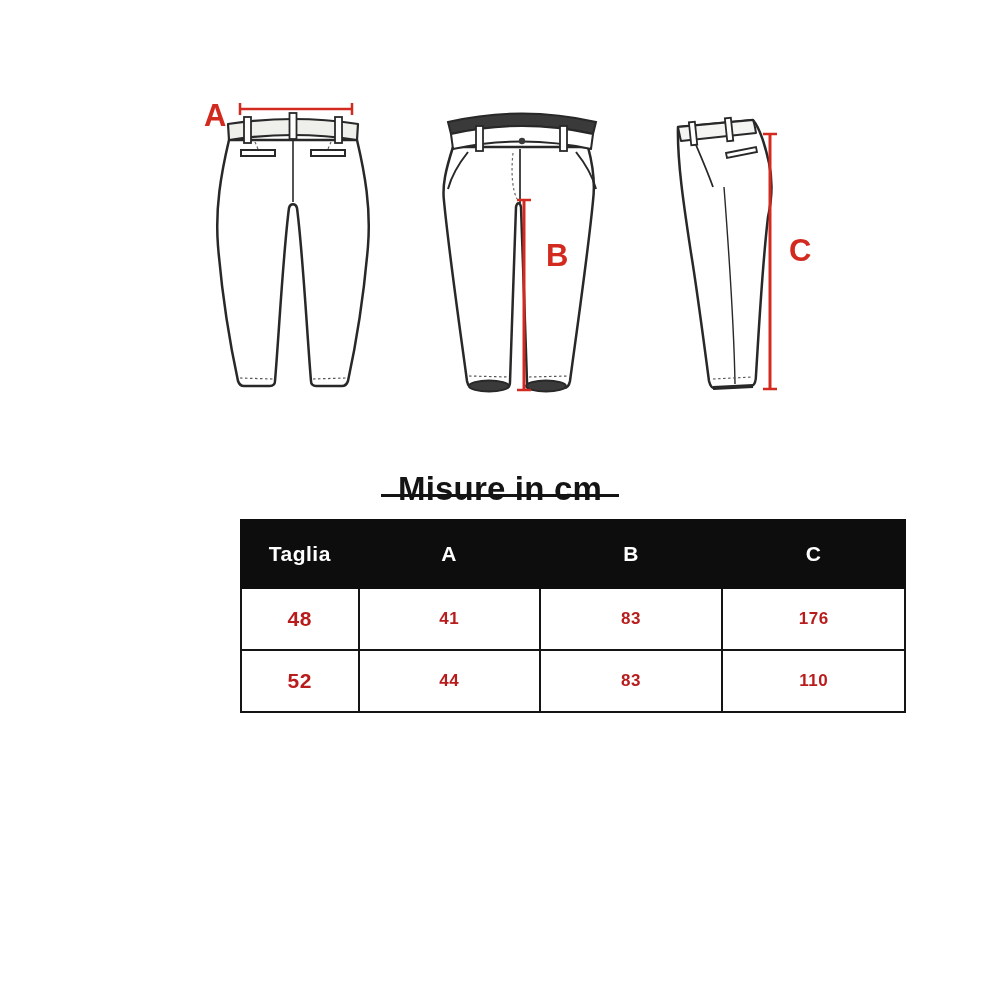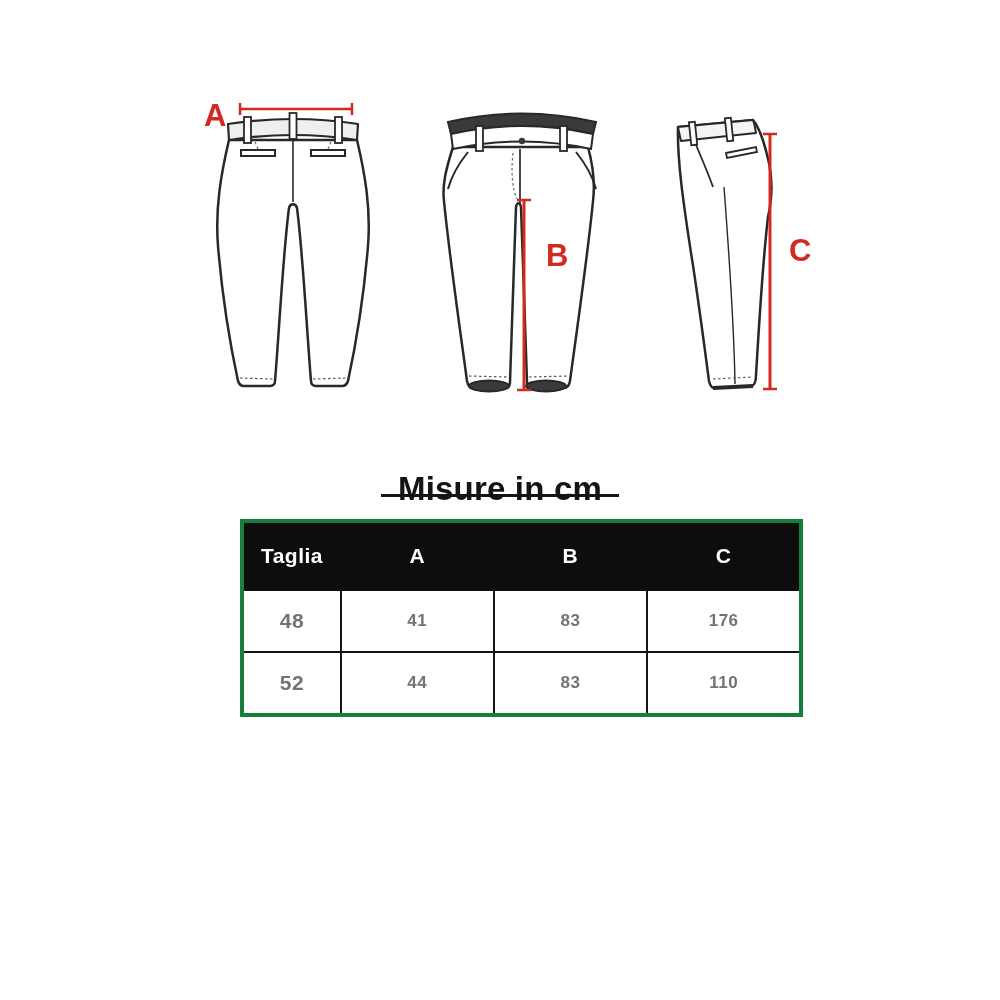--- a/index.html
+++ b/index.html
@@ -12,30 +12,30 @@
     position:absolute; color:#d32a20; font-weight:800; font-size:31px; line-height:1;
   }
   .page-title {
     position:absolute; top:434px; left:0; width:1000px; text-align:center;
     font-size:33px; font-weight:800; color:#141414; letter-spacing:0.2px;margin-top:36px;
   }
   .title-underline {
     position:absolute; top:494px; left:381px; width:238px; height:3px; background:#141414;
   }
   table.size-table {
-    position:absolute; top:519px; left:240px; width:563px;
-    border-collapse:collapse; table-layout:fixed; border:4px solid #15803d;
+    position:absolute; top:519px; left:240px; width:666px;
+    border-collapse:collapse; table-layout:fixed; border:2px solid #15803d;
   }
   table.size-table th {
     background:#0d0d0d; color:#ffffff; height:64px; font-size:21px; font-weight:700;
     border:2px solid #0d0d0d; text-align:center; vertical-align:middle; letter-spacing:0.5px;
   }
   table.size-table td {
     background:#ffffff; height:58px; border:2px solid #151515;
-    text-align:center; vertical-align:middle; font-weight:700; color:#737373;
+    text-align:center; vertical-align:middle; font-weight:700; color:#b91c1c;
   }
   td.size-col { font-size:21px; letter-spacing:0.5px; }
   td.val-col  { font-size:17px; letter-spacing:0.5px; }
 </style>
 </head>
 <body>
 
 <div class="canvas">
 
   <svg class="illus" style="left:198px;top:96px;" width="175" height="305" viewBox="0 0 175 305">

